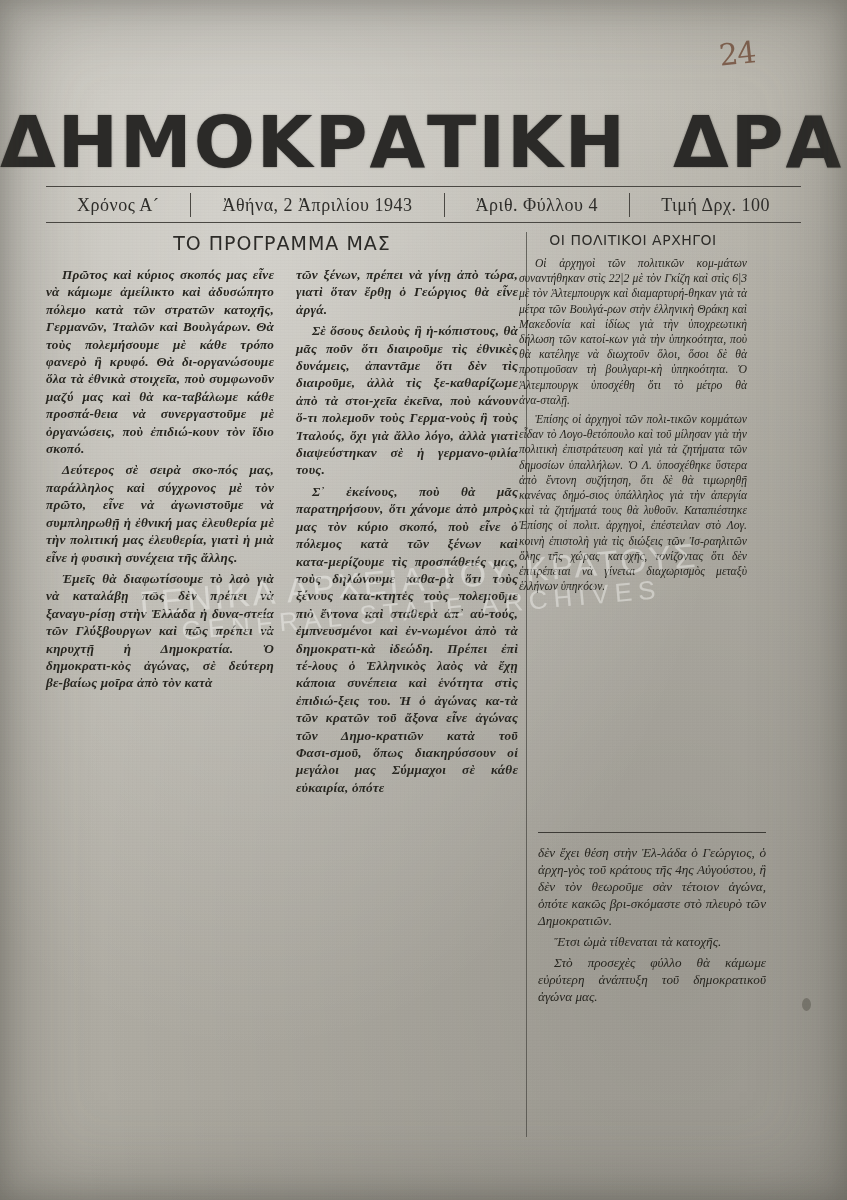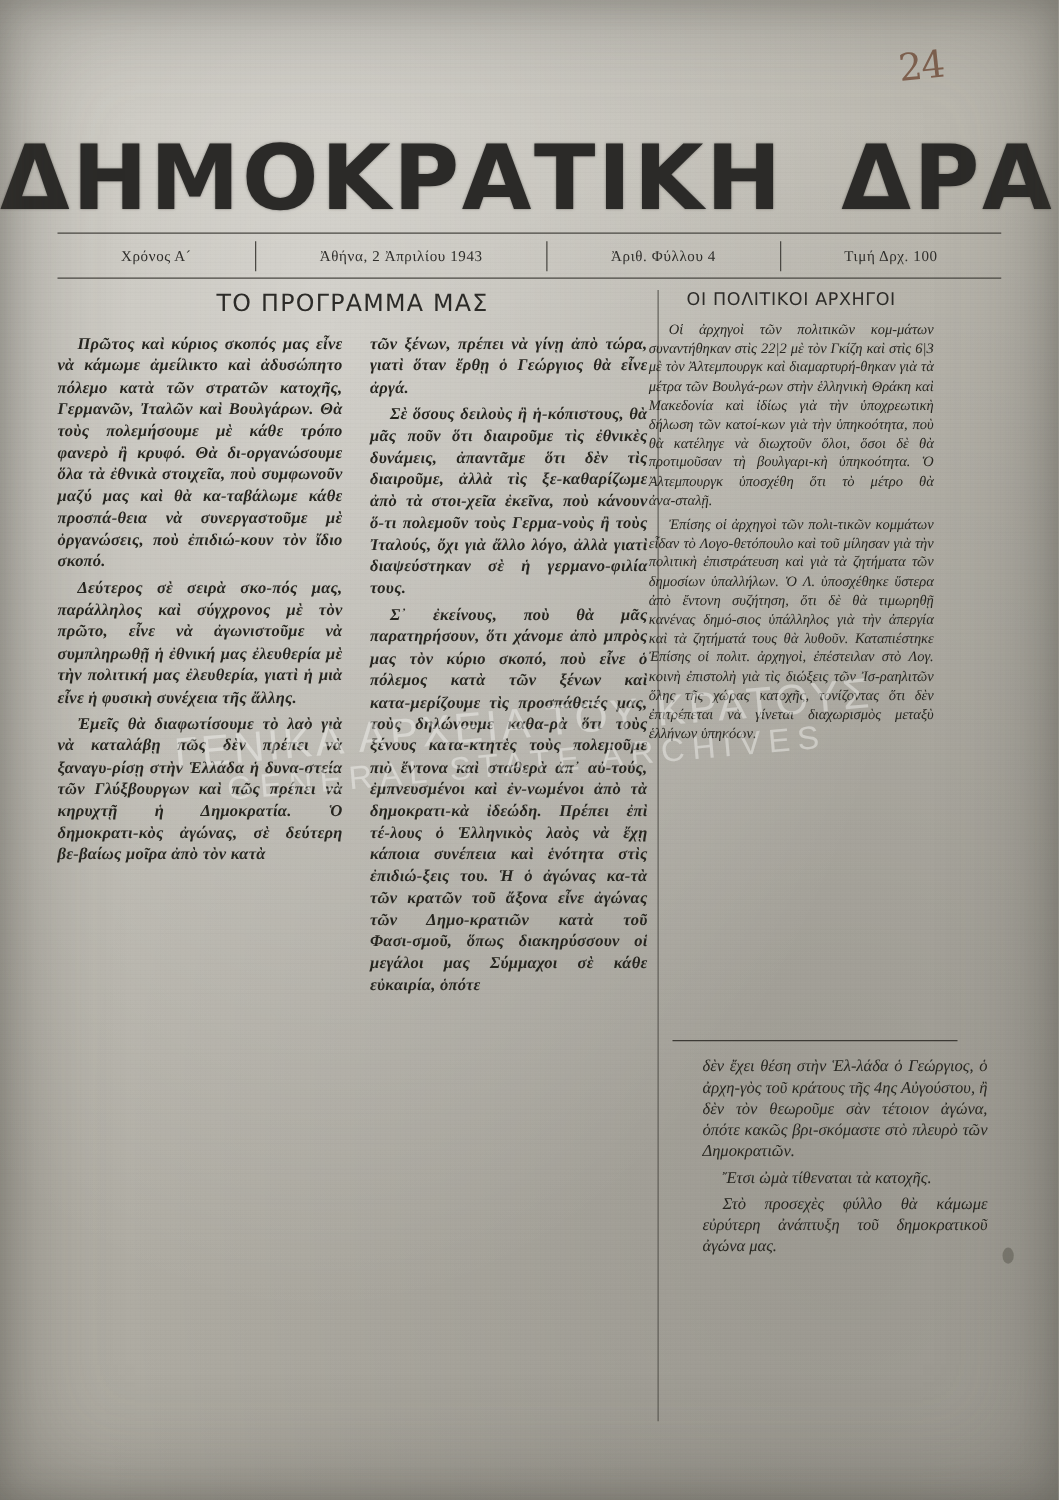--- a/index.html
+++ b/index.html
@@ -79,21 +79,21 @@
 
   .infobar {
     position: absolute;
     top: 189px;
     left: 46px;
     width: 755px;
     height: 32px;
     display: flex;
     align-items: center;
     font-family: "Liberation Serif", serif;
-    font-size: 12px;
+    font-size: 18px;
     color: #2e2d2a;
   }
   .infobar .cell {
     flex: 1 1 auto;
     text-align: center;
     padding: 0 4px;
     letter-spacing: .5px;
   }
   .infobar .sep {
     width: 1px;
@@ -260,21 +260,21 @@
     </div>
 
     <div class="col right-col" id="col3">
       <h2 class="col-title small">ΟΙ ΠΟΛΙΤΙΚΟΙ ΑΡΧΗΓΟΙ</h2>
       <p class="indent">Οἱ ἀρχηγοὶ τῶν πολιτικῶν κομ‑μάτων συναντήθηκαν στὶς 22|2 μὲ τὸν Γκίζη καὶ στὶς 6|3 μὲ τὸν Ἀλτεμπουργκ καὶ διαμαρτυρή‑θηκαν γιὰ τὰ μέτρα τῶν Βουλγά‑ρων στὴν ἑλληνικὴ Θράκη καὶ Μακεδονία καὶ ἰδίως γιὰ τὴν ὑποχρεωτικὴ δήλωση τῶν κατοί‑κων γιὰ τὴν ὑπηκοότητα, ποὺ θὰ κατέληγε νὰ διωχτοῦν ὅλοι, ὅσοι δὲ θὰ προτιμοῦσαν τὴ βουλγαρι‑κὴ ὑπηκοότητα. Ὁ Ἀλτεμπουργκ ὑποσχέθη ὅτι τὸ μέτρο θὰ ἀνα‑σταλῇ.</p>
       <p class="indent">Ἐπίσης οἱ ἀρχηγοὶ τῶν πολι‑τικῶν κομμάτων εἶδαν τὸ Λογο‑θετόπουλο καὶ τοῦ μίλησαν γιὰ τὴν πολιτικὴ ἐπιστράτευση καὶ γιὰ τὰ ζητήματα τῶν δημοσίων ὑπαλλήλων. Ὁ Λ. ὑποσχέθηκε ὕστερα ἀπὸ ἔντονη συζήτηση, ὅτι δὲ θὰ τιμωρηθῇ κανένας δημό‑σιος ὑπάλληλος γιὰ τὴν ἀπεργία καὶ τὰ ζητήματά τους θὰ λυθοῦν. Καταπιέστηκε Ἐπίσης οἱ πολιτ. ἀρχηγοὶ, ἐπέστειλαν στὸ Λογ. κοινὴ ἐπιστολὴ γιὰ τὶς διώξεις τῶν Ἰσ‑ραηλιτῶν ὅλης τῆς χώρας κατοχῆς, τονίζοντας ὅτι δὲν ἐπιτρέπεται νὰ γίνεται διαχωρισμὸς μεταξὺ ἑλλήνων ὑπηκόων.</p>
     </div>
 
     <div class="box-rule" id="box-rule-1"></div>
 
-    <div class="col right-col lower" style="left:516px; width:228px; top:612px; height:290px;">
+    <div class="col right-col lower" style="left:492px; width:228px; top:612px; height:290px;">
       <p>δὲν ἔχει θέση στὴν Ἑλ‑λάδα ὁ Γεώργιος, ὁ ἀρχη‑γὸς τοῦ κράτους τῆς 4ης Αὐγούστου, ἢ δὲν τὸν θεωροῦμε σὰν τέτοιον ἀγώνα, ὁπότε κακῶς βρι‑σκόμαστε στὸ πλευρὸ τῶν Δημοκρατιῶν.</p>
       <p class="indent">Ἔτσι ὠμὰ τίθεναται τὰ κατοχῆς.</p>
       <p class="indent">Στὸ προσεχὲς φύλλο θὰ κάμωμε εὐρύτερη ἀνάπτυξη τοῦ δημοκρατικοῦ ἀγώνα μας.</p>
     </div>
 
   </div>
 
   <div class="watermark">
     <span>ΓΕΝΙΚΑ ΑΡΧΕΙΑ ΤΟΥ ΚΡΑΤΟΥΣ</span>
     <span class="w2">GENERAL STATE ARCHIVES</span>

